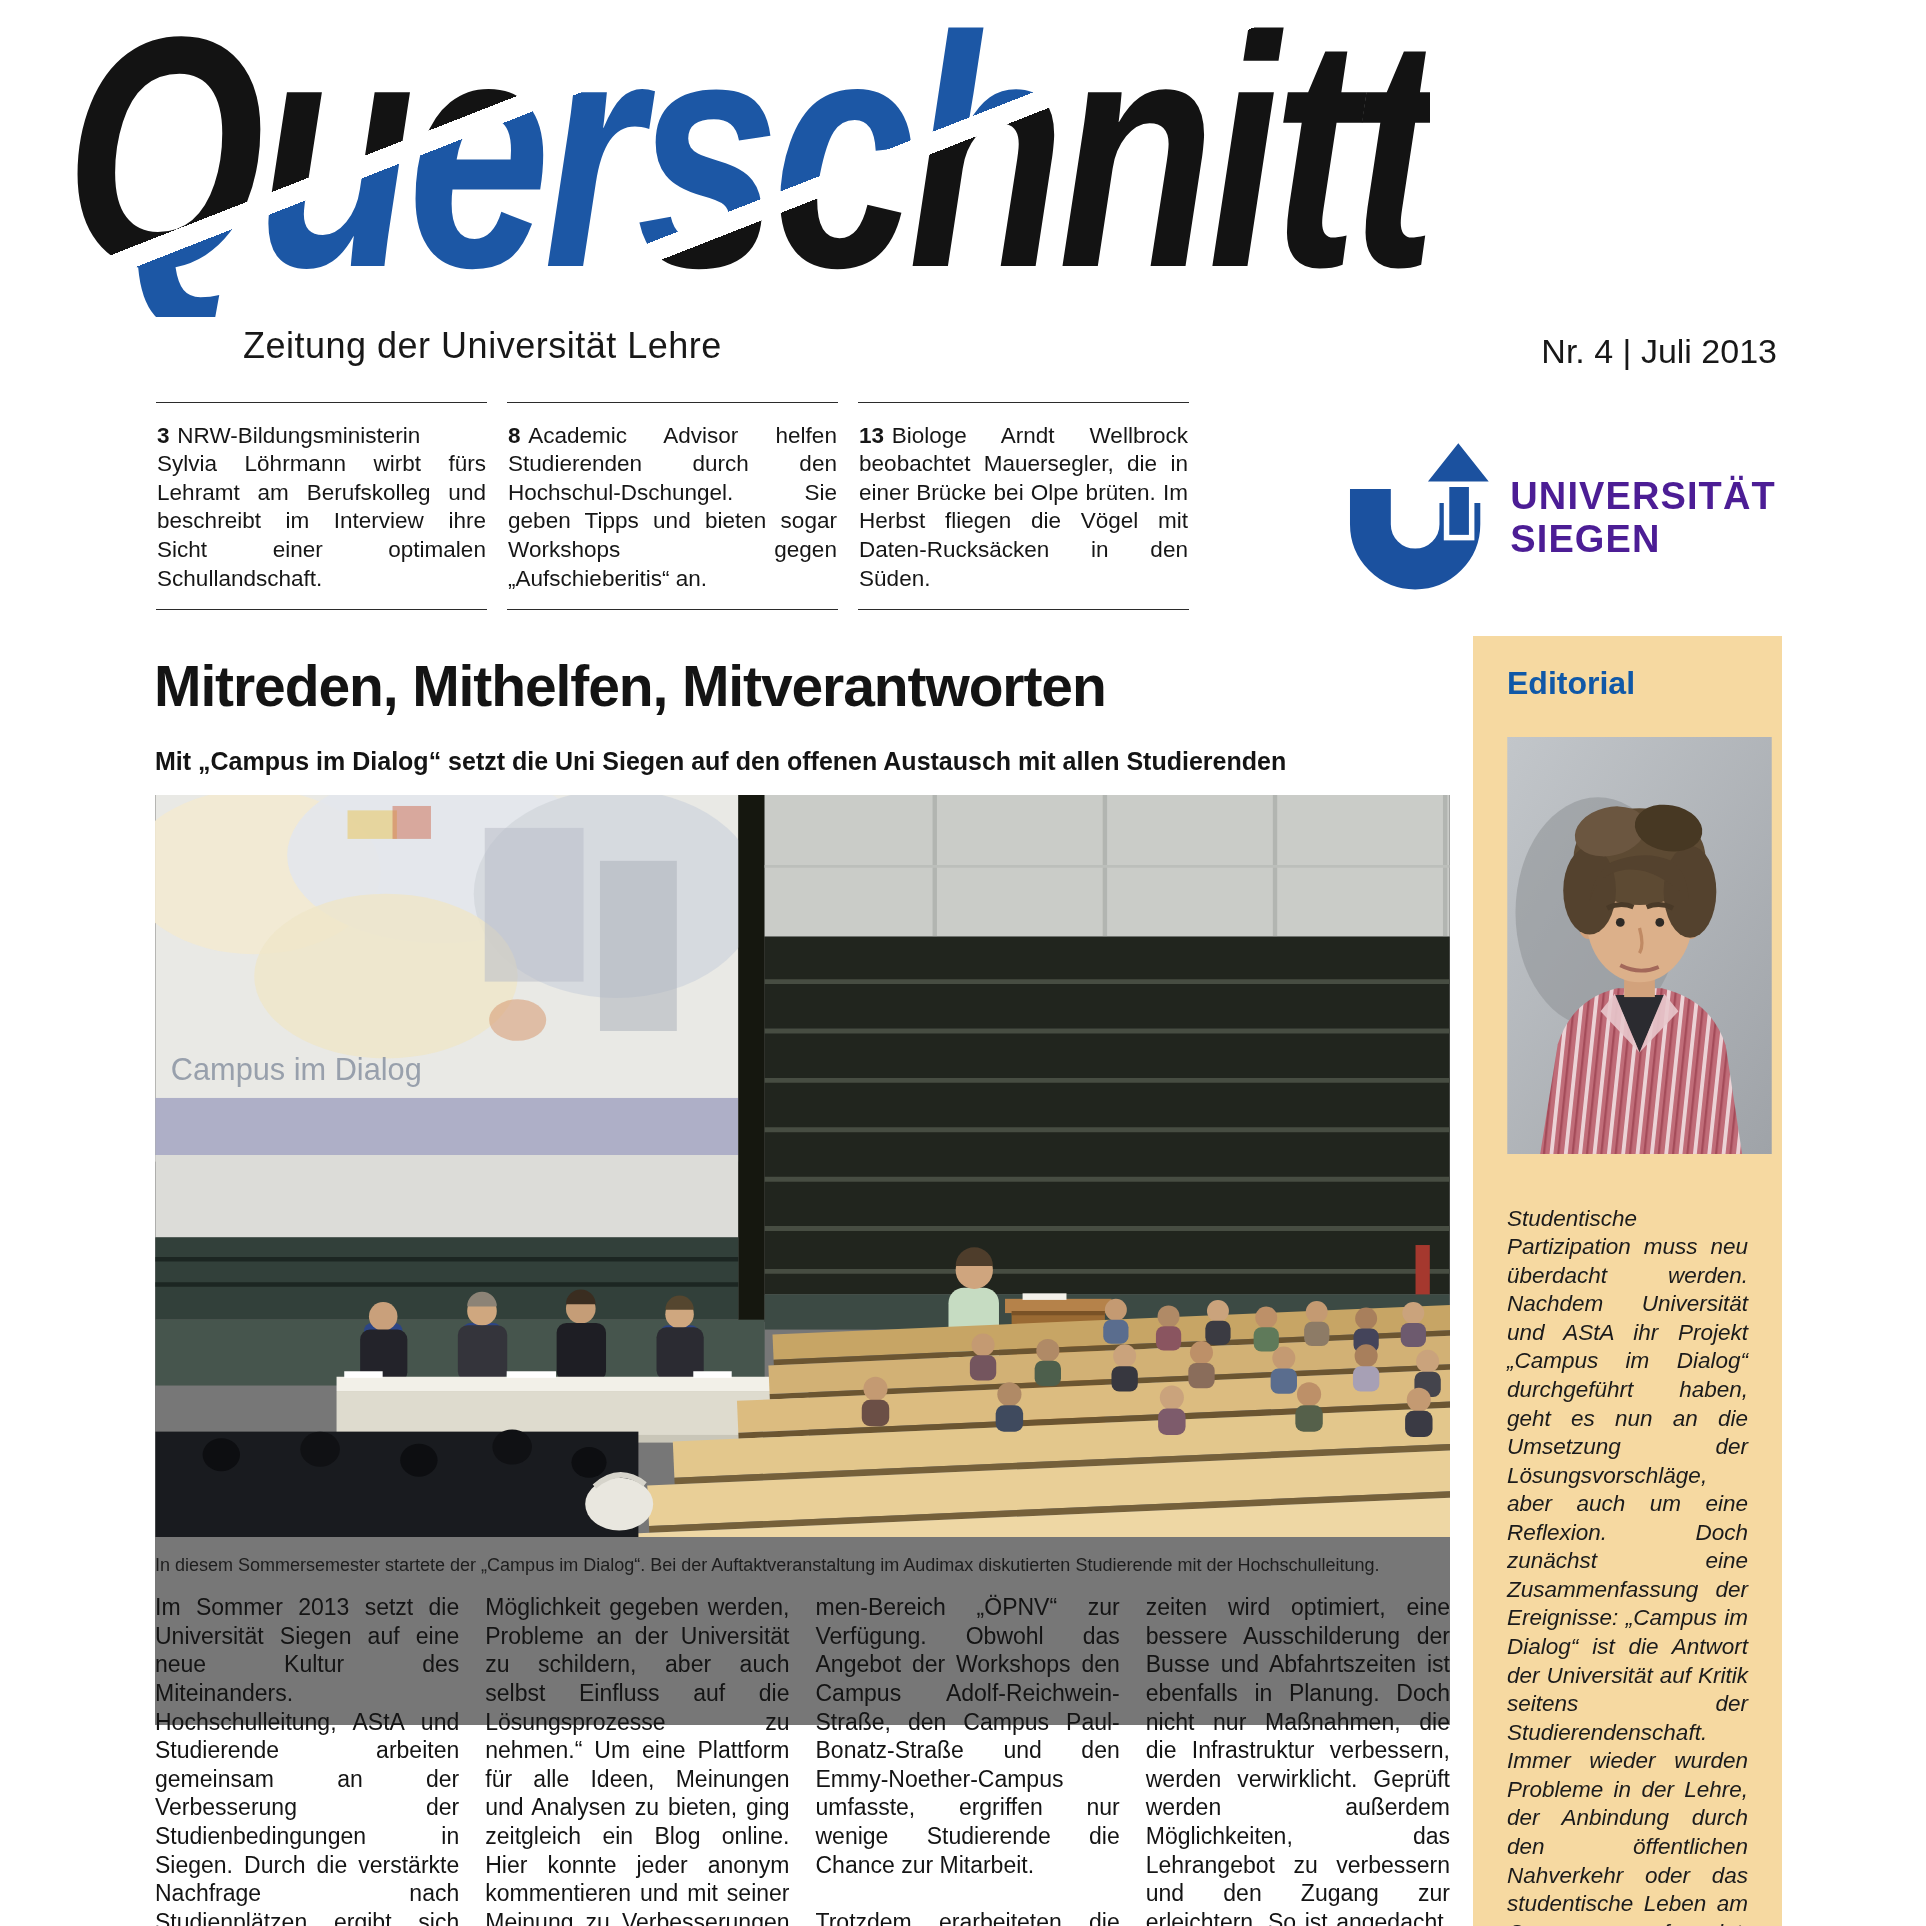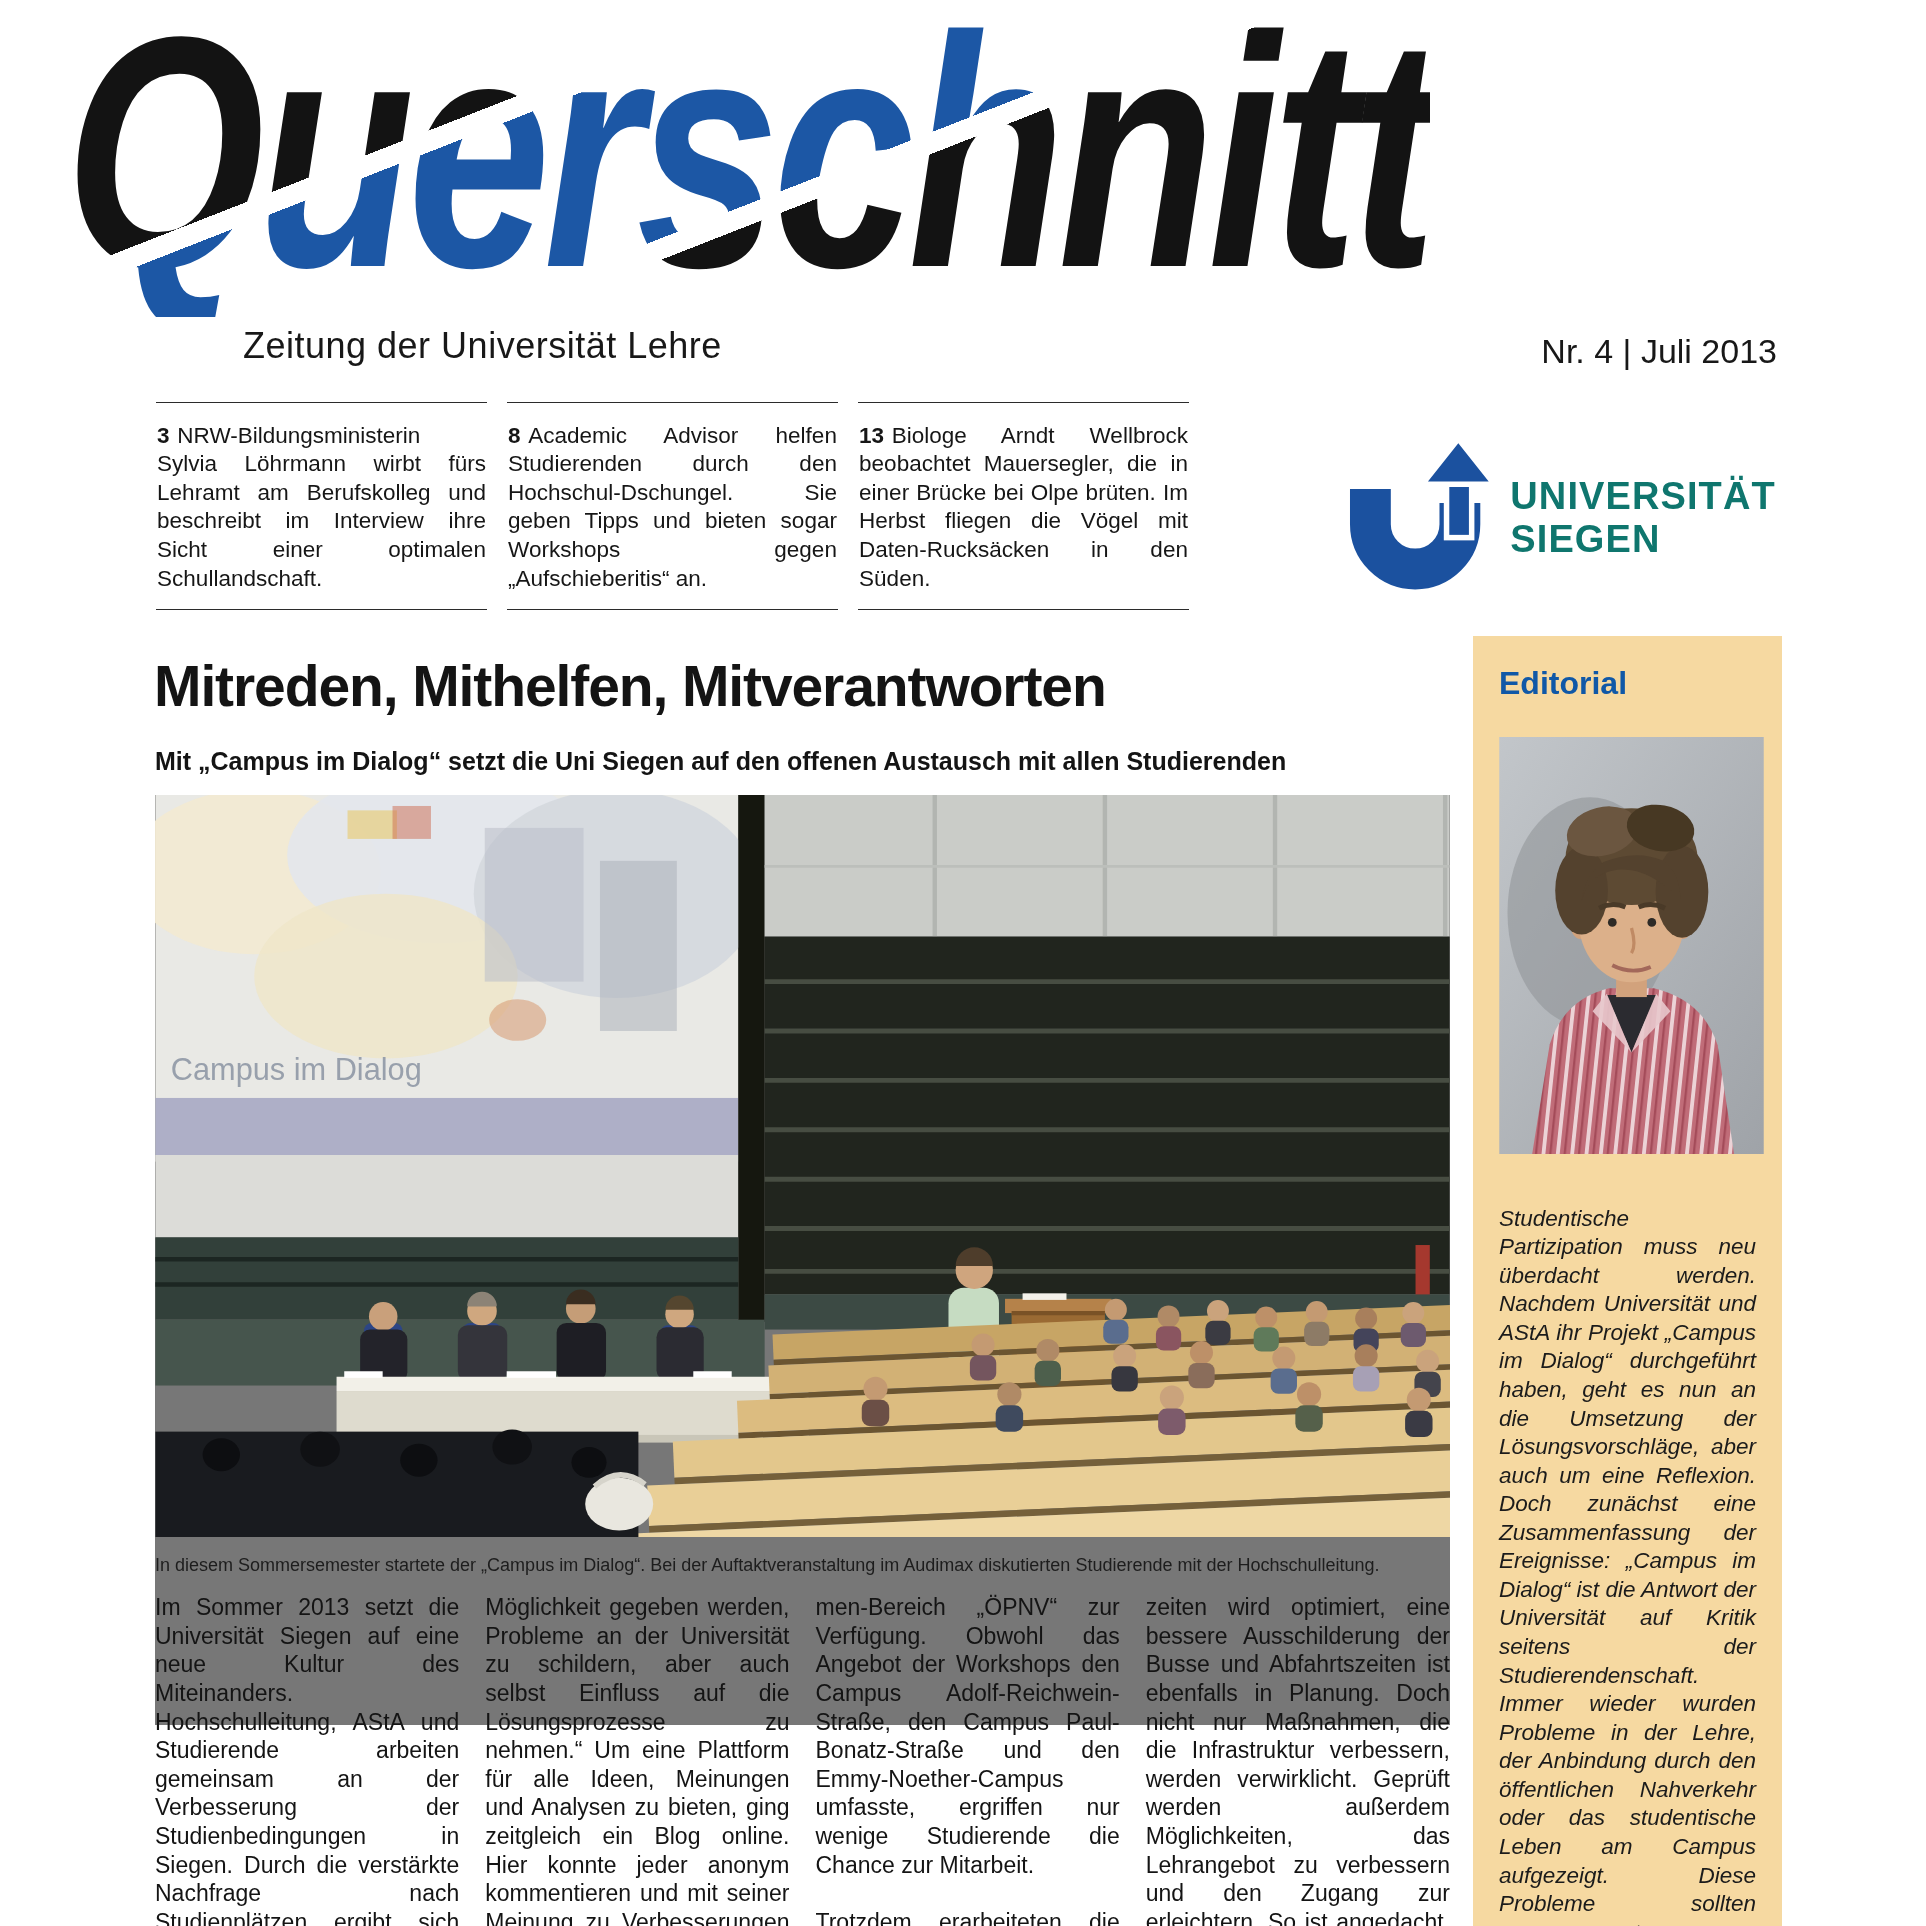--- a/index.html
+++ b/index.html
@@ -20,34 +20,34 @@
   .teasers{position:absolute;left:156px;top:386px;width:1033px;display:flex;gap:20px;margin-top:16px;}
   .teaser{flex:1;border-top:1.6px solid #2b2b2b;border-bottom:1.6px solid #2b2b2b;
           height:208px;box-sizing:border-box;padding:18.7px 1.1px 0 1.1px;
           font-size:22.5px;line-height:1.27;text-align:justify;color:#161616;}
   .teaser b{padding-right:7.7px;}
 
   
   .unilogo{position:absolute;left:1339px;top:434px;display:flex;align-items:flex-start;}
   .unilogo .mark{width:157px;height:157px;}
   .unilogo .utext{margin-left:14.3px;margin-top:41px;font-weight:bold;font-size:38px;
-                  line-height:1.13;color:#0f766e;letter-spacing:1.1px;}
+                  line-height:1.13;color:#4c1d95;letter-spacing:1.1px;}
 
   
   .headline{position:absolute;left:154px;top:653px;font-size:57px;font-weight:bold;
             letter-spacing:-1.1px;color:#141414;}
   .subheadline{position:absolute;left:155px;top:747px;font-size:25px;font-weight:bold;color:#141414;}
   .photo{position:absolute;left:155px;top:795px;width:1295px;height:930px;overflow:hidden;background:#777;}
   .caption{position:absolute;left:155px;top:1555px;width:1296px;font-size:18px;color:#1d1d1d;}
   .cols{position:absolute;left:155px;top:1593px;width:1295px;height:333px;display:flex;gap:26px;overflow:hidden;}
   .col{flex:1;font-size:23px;line-height:1.245;text-align:justify;color:#141414;white-space:pre-line;}
 
   
   .editorial{position:absolute;left:1473px;top:636px;width:309px;height:1290px;
-             background:#f6d9a1;box-sizing:border-box;padding:0 26px;}
+             background:#f6d9a1;box-sizing:border-box;padding:0 34px;}
   .ed-title{margin-top:28.6px;font-size:32px;font-weight:bold;color:#1058a7;}
   .ed-photo{margin-top:35px;width:265px;height:417px;overflow:hidden;}
   .ed-text{margin-top:51px;font-size:22.5px;font-style:italic;line-height:1.27;
            text-align:justify;color:#1b1b1b;white-space:pre-line;}
 </style>
 </head>
 <body>
 
 <div class="page">
 

